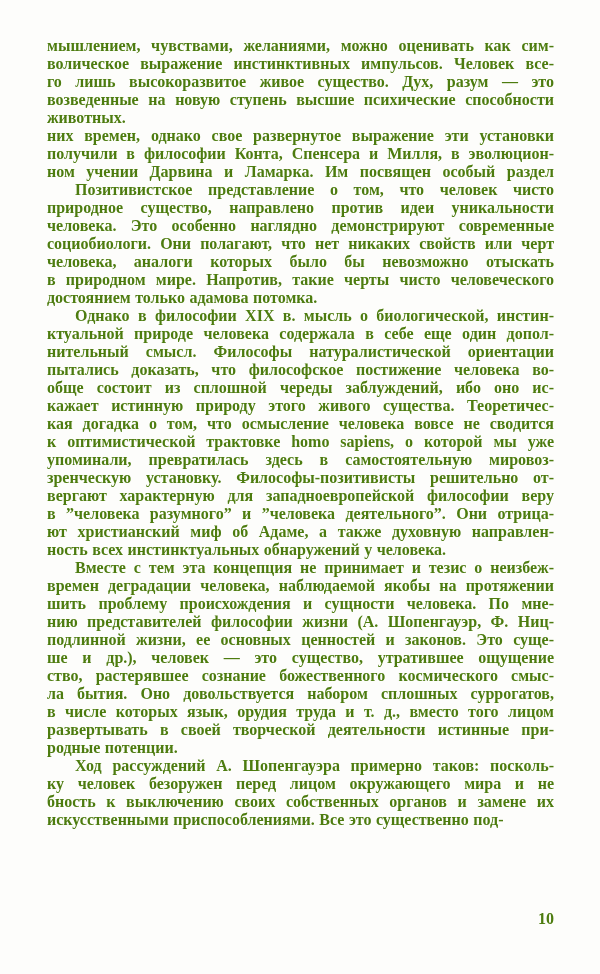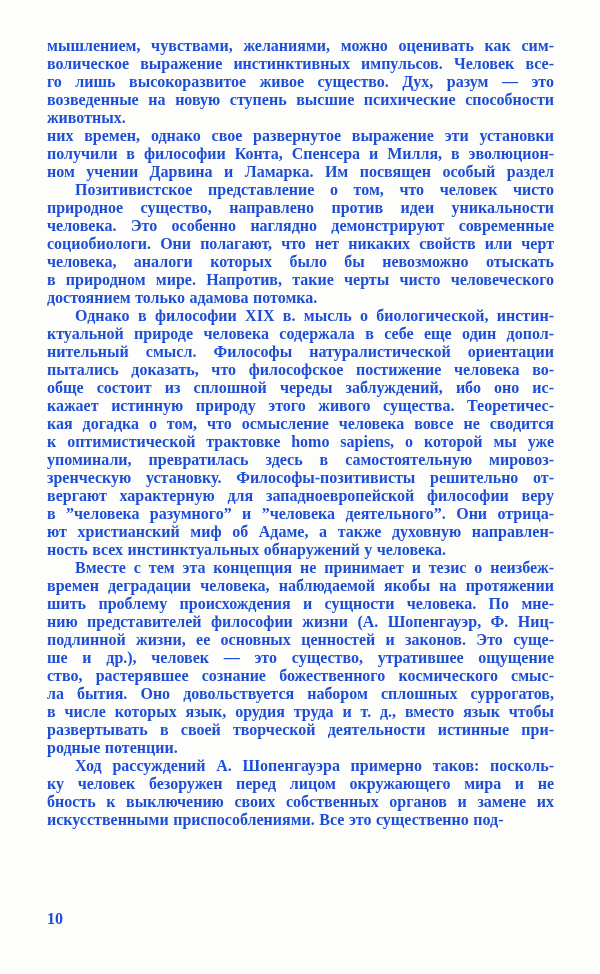--- a/index.html
+++ b/index.html
@@ -7,21 +7,21 @@
     padding: 0;
     background: #f6f6f4;
   }
   .scan-page {
     position: relative;
     width: 600px;
     height: 974px;
     background: #fdfdfb;
     overflow: hidden;
     font-family: "Liberation Serif", "DejaVu Serif", serif;
-    color: #1d4ed8;
+    color: #4d7c0f;
   }
   .text-block {
     position: absolute;
     top: 37px;
     left: 47px;
     width: 507px;
     font-size: 16px;
     line-height: 18px;
     font-weight: 600;
     -webkit-font-smoothing: antialiased;
@@ -40,21 +40,21 @@
     text-align-last: left;
   }
   .text-line.indent-line {
     text-indent: 28px;
   }
   .page-number {
     position: absolute;
     top: 910px;
     left: 47px;
     width: 507px;
-    text-align: left;
+    text-align: right;
     font-size: 16px;
     line-height: 18px;
     font-weight: 600;
   }
 </style>
 </head>
 <body>
 
 <div class="scan-page">
   <div class="text-block" id="text-block">
@@ -97,21 +97,21 @@
       </div>
       <div class="paragraph">
         <div class="text-line indent-line">Вместе с тем эта концепция не принимает и тезис о неизбеж-</div>
         <div class="text-line">времен деградации человека, наблюдаемой якобы на протяжении</div>
         <div class="text-line">шить проблему происхождения и сущности человека. По мне-</div>
         <div class="text-line">нию представителей философии жизни (А. Шопенгауэр, Ф. Ниц-</div>
         <div class="text-line">подлинной жизни, ее основных ценностей и законов. Это суще-</div>
         <div class="text-line">ше и др.), человек — это существо, утратившее ощущение</div>
         <div class="text-line">ство, растерявшее сознание божественного космического смыс-</div>
         <div class="text-line">ла бытия. Оно довольствуется набором сплошных суррогатов,</div>
-        <div class="text-line">в числе которых язык, орудия труда и т. д., вместо язык чтобы</div>
+        <div class="text-line">в числе которых язык, орудия труда и т. д., вместо того лицом</div>
         <div class="text-line">развертывать в своей творческой деятельности истинные при-</div>
         <div class="text-line last-line">родные потенции.</div>
       </div>
       <div class="paragraph">
         <div class="text-line indent-line">Ход рассуждений А. Шопенгауэра примерно таков: посколь-</div>
         <div class="text-line">ку человек безоружен перед лицом окружающего мира и не</div>
         <div class="text-line">бность к выключению своих собственных органов и замене их</div>
         <div class="text-line last-line">искусственными приспособлениями. Все это существенно под-</div>
       </div>
     </div>

